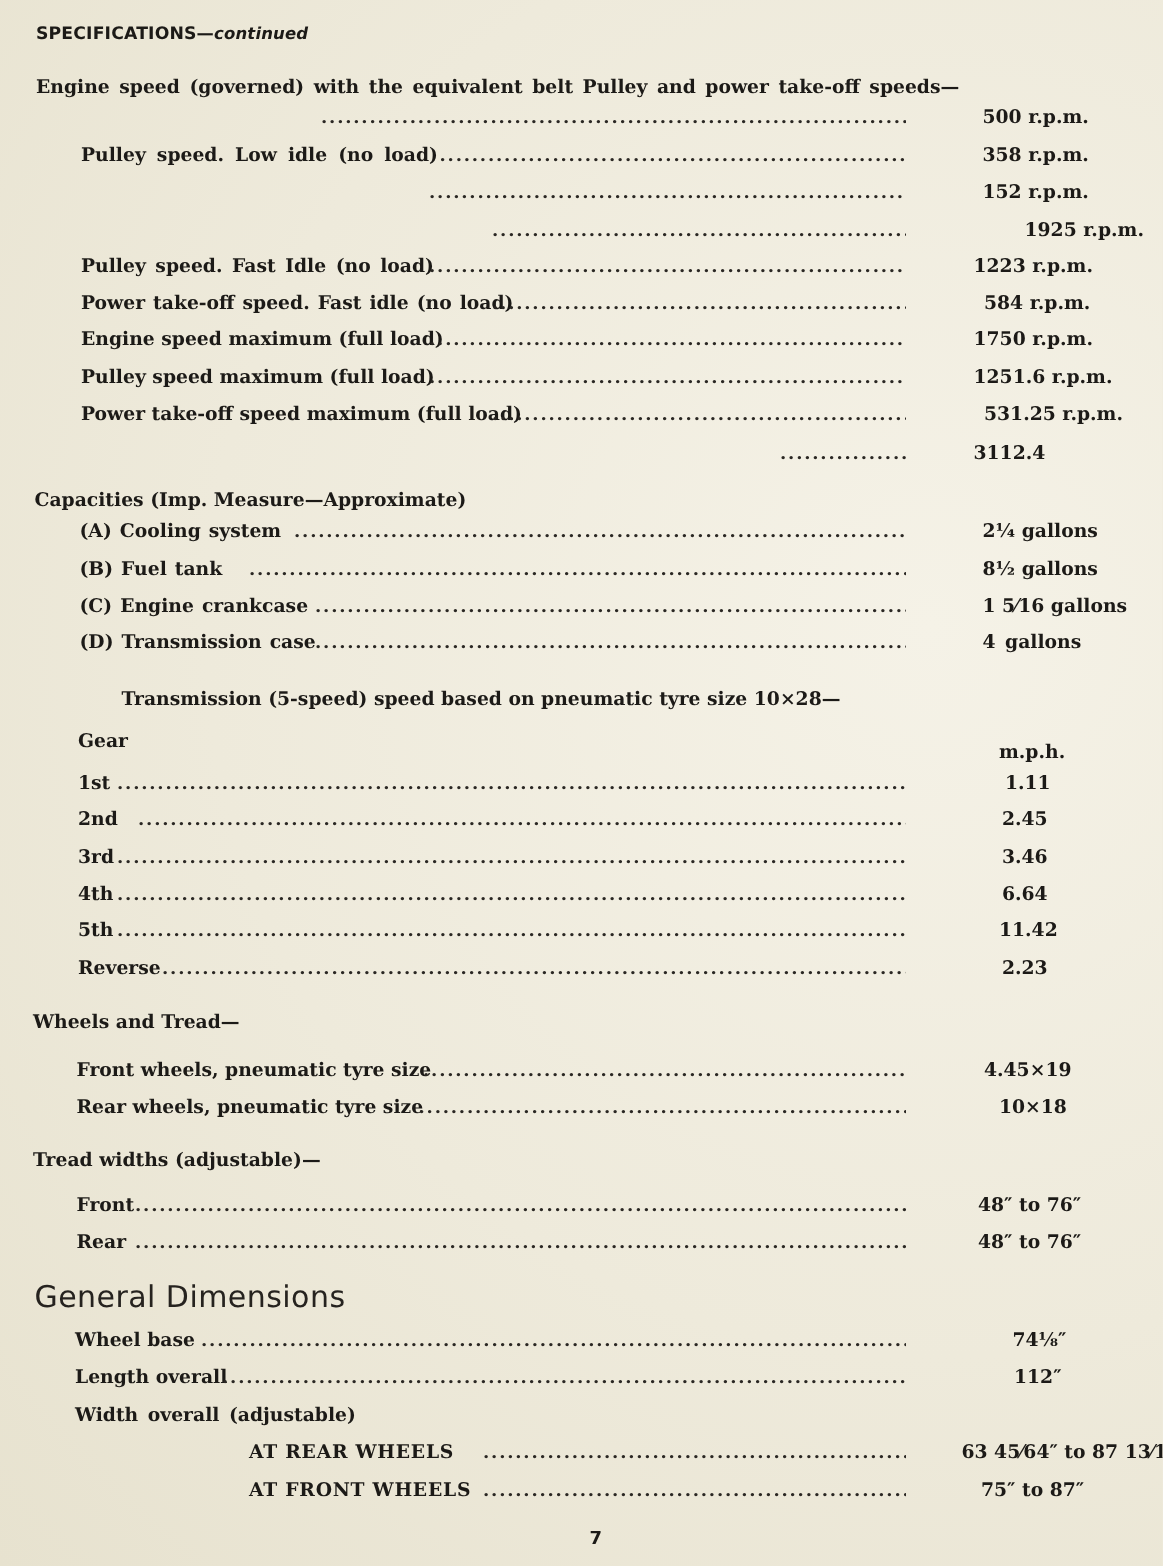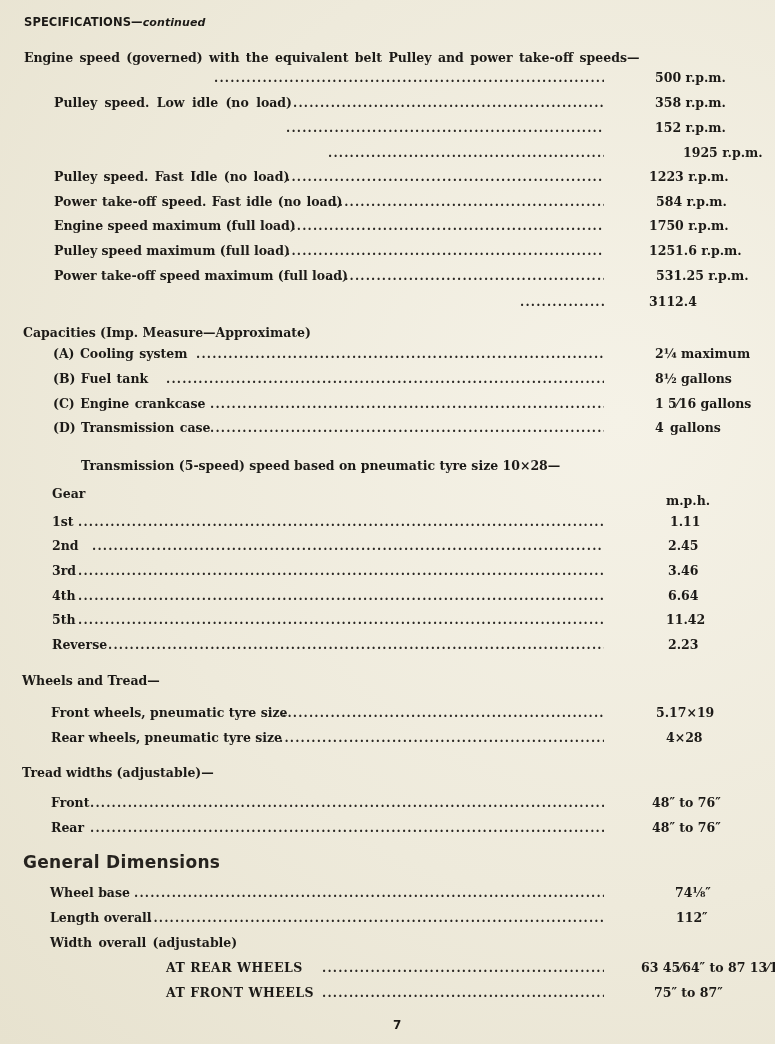--- a/index.html
+++ b/index.html
@@ -29,21 +29,21 @@
   .row .dots {
     position: absolute; overflow: hidden; white-space: nowrap;
     font-size: 12px; font-weight: bold; line-height: 20px; letter-spacing: 1.2px; color: #2a2723;
   }
   .row .value {
     position: absolute; font-size: 12.5px; font-weight: bold; white-space: nowrap; line-height: 20px;
   }
   .section-title {
     position: absolute; left: 23px; top: 852px;
     font-family: "DejaVu Sans", "Liberation Sans", sans-serif;
-    font-size: 17px; font-weight: bold; color: #26231f; letter-spacing: 0.3px;
+    font-size: 20px; font-weight: normal; color: #26231f; letter-spacing: 0.3px;
   }
   .page-number {
     position: absolute; left: 393px; top: 1018px;
     font-family: "DejaVu Sans", "Liberation Sans", sans-serif;
     font-size: 12px; font-weight: bold;
   }
 </style>
 </head>
 <body>
 
@@ -100,21 +100,21 @@
     <span class="dots" style="left:520px; width:84px">............................................................................................................</span>
     <span class="value" style="left:649px">3112.4</span>
   </div>
 </div>
 
 <div class="line" style="left:23px; top:323px">Capacities (Imp. Measure—Approximate)</div>
 <div>
   <div class="row" style="top:344px">
     <span class="label" style="left:53px; word-spacing:1px">(A)   Cooling system</span>
     <span class="dots" style="left:196px; width:408px">............................................................................................................</span>
-    <span class="value" style="left:655px">2¼ maximum</span>
+    <span class="value" style="left:655px">2¼ gallons</span>
   </div>
   <div class="row" style="top:369px">
     <span class="label" style="left:53px; word-spacing:1px">(B)   Fuel tank</span>
     <span class="dots" style="left:166px; width:438px">............................................................................................................</span>
     <span class="value" style="left:655px">8½ gallons</span>
   </div>
   <div class="row" style="top:394px">
     <span class="label" style="left:53px; word-spacing:1px">(C)   Engine crankcase</span>
     <span class="dots" style="left:210px; width:394px">............................................................................................................</span>
     <span class="value" style="left:655px">1 5⁄16 gallons</span>
@@ -160,26 +160,26 @@
     <span class="dots" style="left:108px; width:496px">............................................................................................................................................</span>
     <span class="value" style="left:668px">2.23</span>
   </div>
 </div>
 
 <div class="line" style="left:22px; top:671px">Wheels and Tread—</div>
 <div>
   <div class="row" style="top:703px">
     <span class="label" style="left:51px">Front wheels, pneumatic tyre size</span>
     <span class="dots" style="left:282px; width:322px">............................................................................................................</span>
-    <span class="value" style="left:656px">5.17×19</span>
+    <span class="value" style="left:656px">4.45×19</span>
   </div>
   <div class="row" style="top:728px">
     <span class="label" style="left:51px">Rear wheels, pneumatic tyre size</span>
     <span class="dots" style="left:279px; width:325px">............................................................................................................</span>
-    <span class="value" style="left:666px">4×28</span>
+    <span class="value" style="left:666px">10×18</span>
   </div>
 </div>
 
 <div class="line" style="left:22px; top:763px">Tread widths (adjustable)—</div>
 <div>
   <div class="row" style="top:793px">
     <span class="label" style="left:51px">Front</span>
     <span class="dots" style="left:90px; width:514px">............................................................................................................................................</span>
     <span class="value" style="left:652px">48″ to 76″</span>
   </div>

